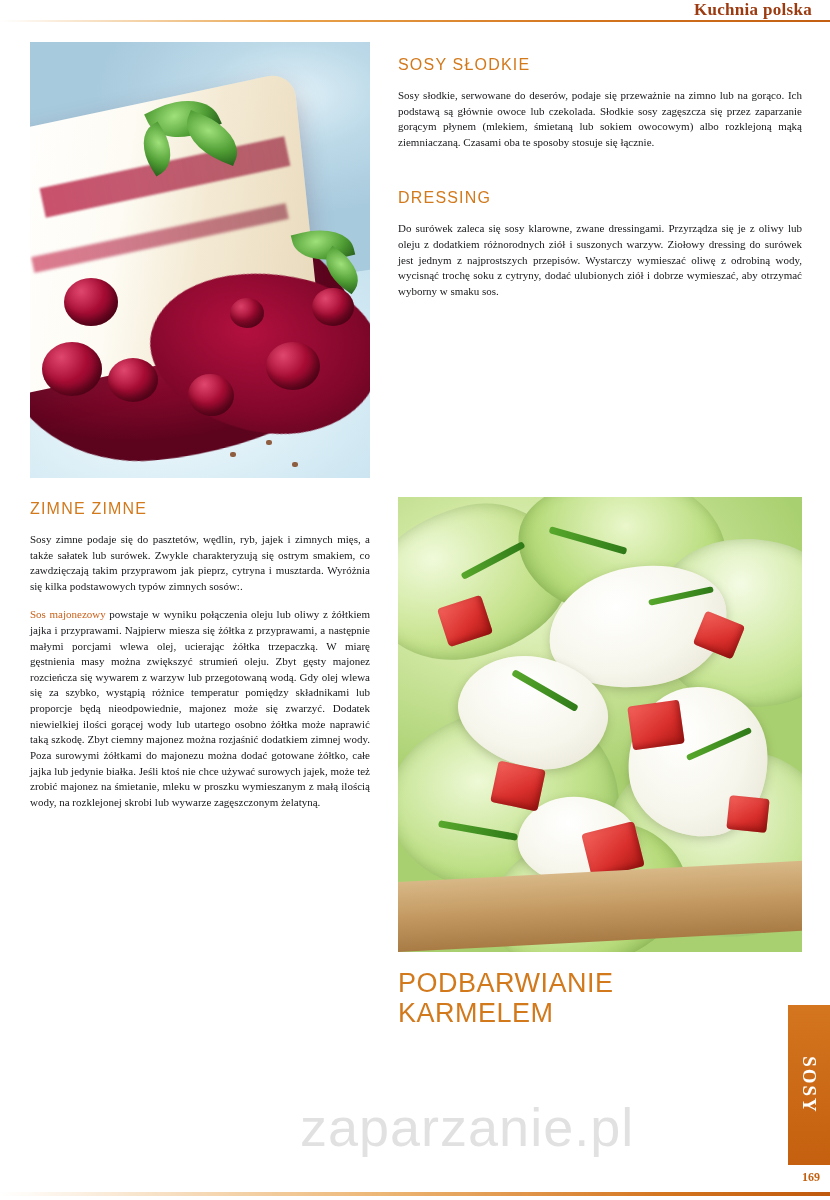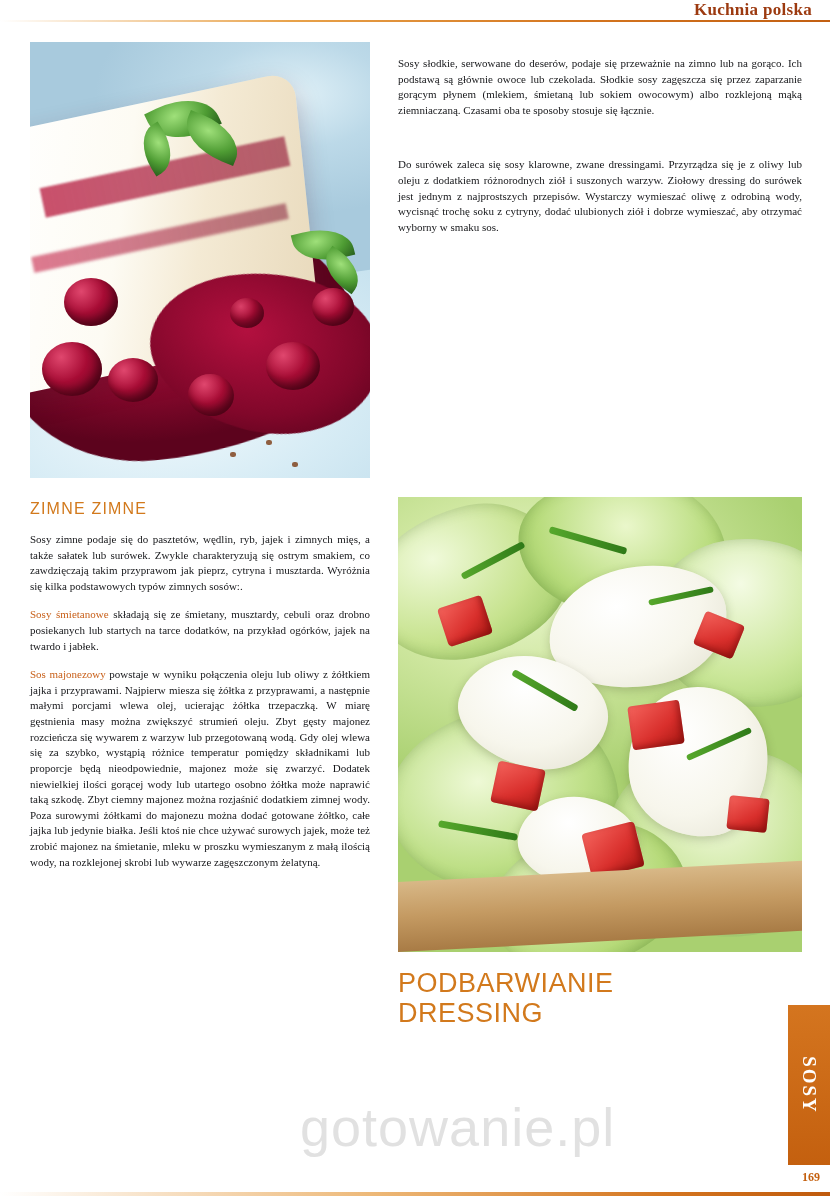--- a/index.html
+++ b/index.html
@@ -341,34 +341,33 @@
     <div class="crumb" style="left:236px;top:398px"></div>
     <div class="crumb" style="left:262px;top:420px"></div>
   </div>
 
   <div style="height:22px"></div>
 
   <h2 class="sec left-sec">ZIMNE ZIMNE</h2>
 
   <p class="body">Sosy zimne podaje się do pasztetów, wędlin, ryb, jajek i zimnych mięs, a także sałatek lub surówek. Zwykle charakteryzują się ostrym smakiem, co zawdzięczają takim przyprawom jak pieprz, cytryna i musztarda. Wyróżnia się kilka podstawowych typów zimnych sosów:.</p>
 
-  <p class="body lead-accent">
-    <span class="accent">Sosy śmietanowe</span><span> składają się ze śmietany, musztardy, cebuli oraz drobno posiekanych lub startych na tarce dodatków, na przykład ogórków, jajek na twardo i jabłek.</span>
-  </p>
 
   <p class="body lead-accent">
     <span class="accent">Sos majonezowy</span><span> powstaje w wyniku połączenia oleju lub oliwy z żółtkiem jajka i przyprawami. Najpierw miesza się żółtka z przyprawami, a następnie małymi porcjami wlewa olej, ucierając żółtka trzepaczką. W miarę gęstnienia masy można zwiększyć strumień oleju. Zbyt gęsty majonez rozcieńcza się wywarem z warzyw lub przegotowaną wodą. Gdy olej wlewa się za szybko, wystąpią różnice temperatur pomiędzy składnikami lub proporcje będą nieodpowiednie, majonez może się zwarzyć. Dodatek niewielkiej ilości gorącej wody lub utartego osobno żółtka może naprawić taką szkodę. Zbyt ciemny majonez można rozjaśnić dodatkiem zimnej wody. Poza surowymi żółtkami do majonezu można dodać gotowane żółtko, całe jajka lub jedynie białka. Jeśli ktoś nie chce używać surowych jajek, może też zrobić majonez na śmietanie, mleku w proszku wymieszanym z małą ilością wody, na rozklejonej skrobi lub wywarze zagęszczonym żelatyną.</span>
   </p>
 </div>
 
 <div class="col-right">
+  <h2 class="sec">SOSY SŁODKIE</h2>
   <p class="body">Sosy słodkie, serwowane do deserów, podaje się przeważnie na zimno lub na gorąco. Ich podstawą są głównie owoce lub czekolada. Słodkie sosy zagęszcza się przez zaparzanie gorącym płynem (mlekiem, śmietaną lub sokiem owocowym) albo rozklejoną mąką ziemniaczaną. Czasami oba te sposoby stosuje się łącznie.</p>
 
   <div class="gap-28"></div>
 
+  <h2 class="sec">DRESSING</h2>
   <p class="body">Do surówek zaleca się sosy klarowne, zwane dressingami. Przyrządza się je z oliwy lub oleju z dodatkiem różnorodnych ziół i suszonych warzyw. Ziołowy dressing do surówek jest jednym z najprostszych przepisów. Wystarczy wymieszać oliwę z odrobiną wody, wycisnąć trochę soku z cytryny, dodać ulubionych ziół i dobrze wymieszać, aby otrzymać wyborny w smaku sos.</p>
 </div>
 
 <div class="photo-salad">
   <div class="bg"></div>
   <div class="leaf lg1"></div>
   <div class="leaf lg2"></div>
   <div class="leaf lg3"></div>
   <div class="leaf lg4"></div>
   <div class="leaf lg5"></div>
@@ -386,22 +385,22 @@
   <div class="chive" style="left:60px;top:60px;width:70px;height:7px;transform:rotate(-28deg)"></div>
   <div class="chive" style="left:150px;top:40px;width:80px;height:7px;transform:rotate(16deg)"></div>
   <div class="chive" style="left:250px;top:96px;width:66px;height:6px;transform:rotate(-12deg)"></div>
   <div class="chive" style="left:110px;top:190px;width:74px;height:7px;transform:rotate(30deg)"></div>
   <div class="chive" style="left:286px;top:244px;width:70px;height:6px;transform:rotate(-24deg)"></div>
   <div class="chive" style="left:40px;top:330px;width:80px;height:7px;transform:rotate(10deg)"></div>
   <div class="board"></div>
 </div>
 
 <div class="caramel-block">
-  <h2 class="big-orange">PODBARWIANIE DRESSING</h2>
+  <h2 class="big-orange">PODBARWIANIE KARMELEM</h2>
 </div>
 
 <div class="side-tab">
   <span class="label">SOSY</span>
 </div>
 <div class="page-number">169</div>
 <div class="footer-rule"></div>
 
-<div class="watermark">gotowanie.pl</div>
+<div class="watermark">zaparzanie.pl</div>
 
 </body></html>

